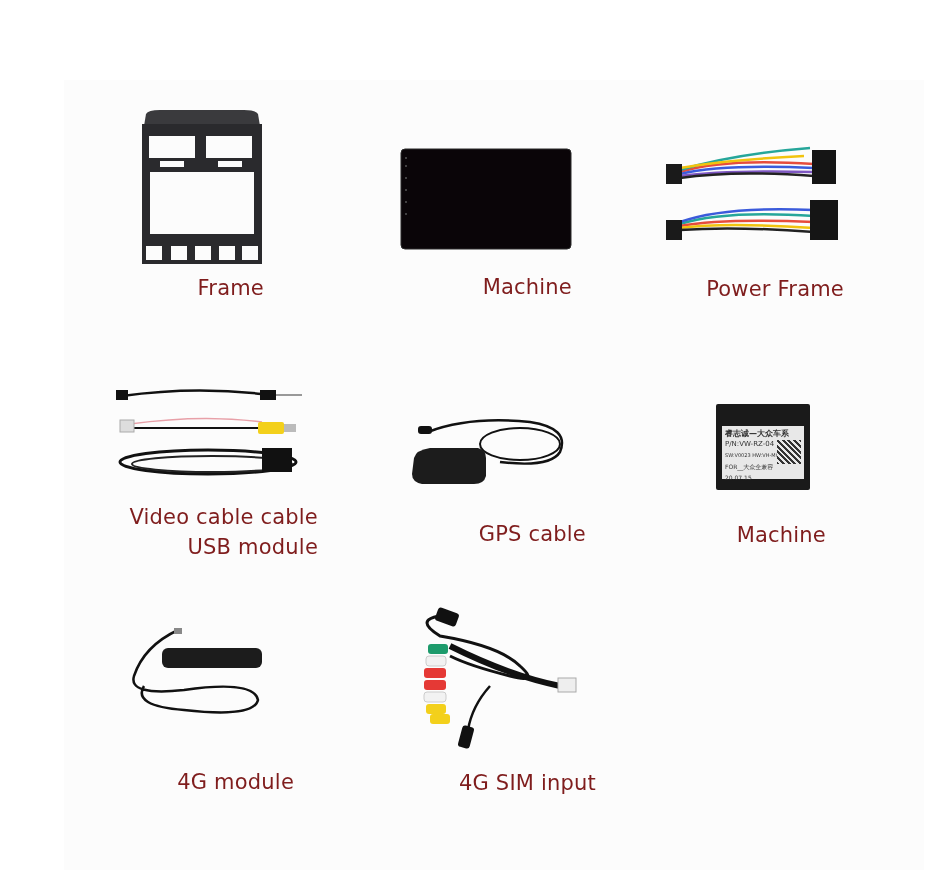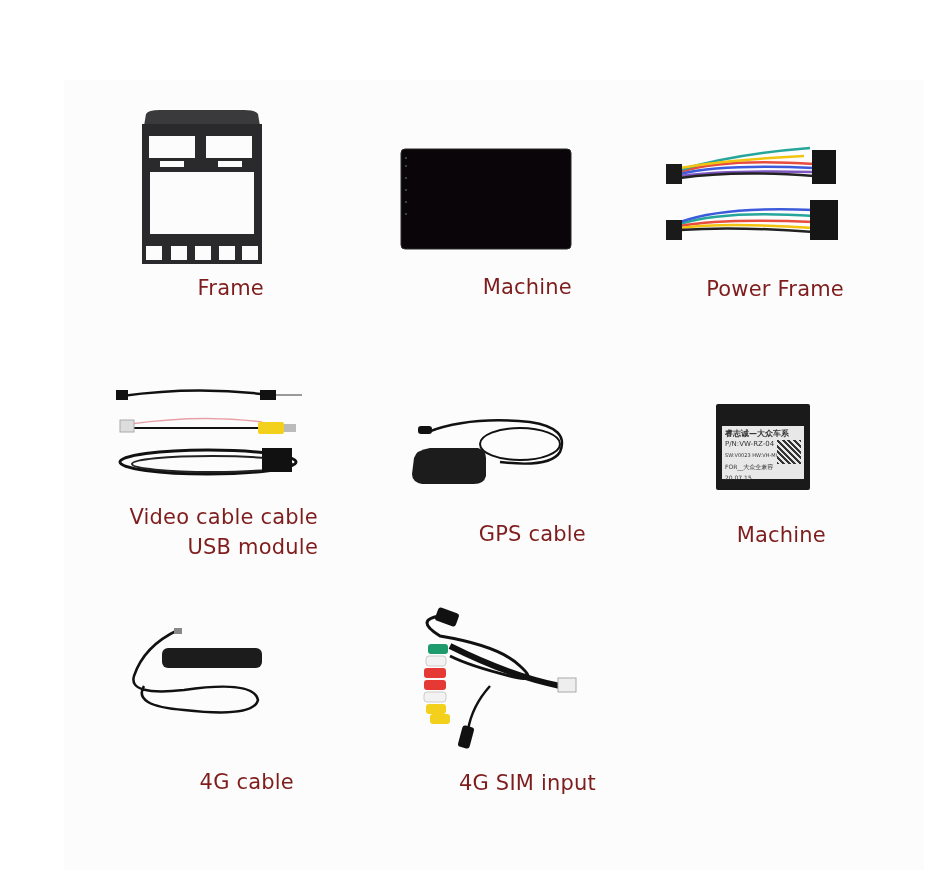--- a/index.html
+++ b/index.html
@@ -118,21 +118,21 @@
   </div>
   <div class="label" style="left:690px;top:520px;width:136px">Machine</div>
 </div>
 
 <div class="item">
   <svg style="left:124px;top:626px" width="140" height="96" viewBox="0 0 140 96">
     <path d="M54 4 Q20 20 10 50 Q4 70 60 64 Q130 54 134 74 Q130 92 60 84 Q8 80 20 60" stroke="#111" stroke-width="2.5" fill="none"></path>
     <rect x="50" y="2" width="8" height="6" fill="#888"></rect>
     <rect x="38" y="22" width="100" height="20" rx="6" fill="#1c1c1c"></rect>
   </svg>
-  <div class="label" style="left:110px;top:767px;width:184px">4G cable</div>
+  <div class="label" style="left:110px;top:767px;width:184px">4G module</div>
 </div>
 
 <div class="item">
   <svg style="left:410px;top:606px" width="172" height="144" viewBox="0 0 172 144">
     <path d="M30 10 Q4 14 30 30 Q90 40 110 60 Q130 78 100 70 Q60 60 40 50" stroke="#111" stroke-width="3" fill="none"></path>
     <rect x="26" y="4" width="22" height="14" rx="3" fill="#111" transform="rotate(20 37 11)"></rect>
     <path d="M40 40 Q100 70 150 80" stroke="#111" stroke-width="6" fill="none"></path>
     <rect x="148" y="72" width="18" height="14" fill="#eee" stroke="#aaa"></rect>
     <rect x="18" y="38" width="20" height="10" rx="3" fill="#1d9b6c"></rect>
     <rect x="16" y="50" width="20" height="10" rx="3" fill="#f2f2f2" stroke="#ccc"></rect>

